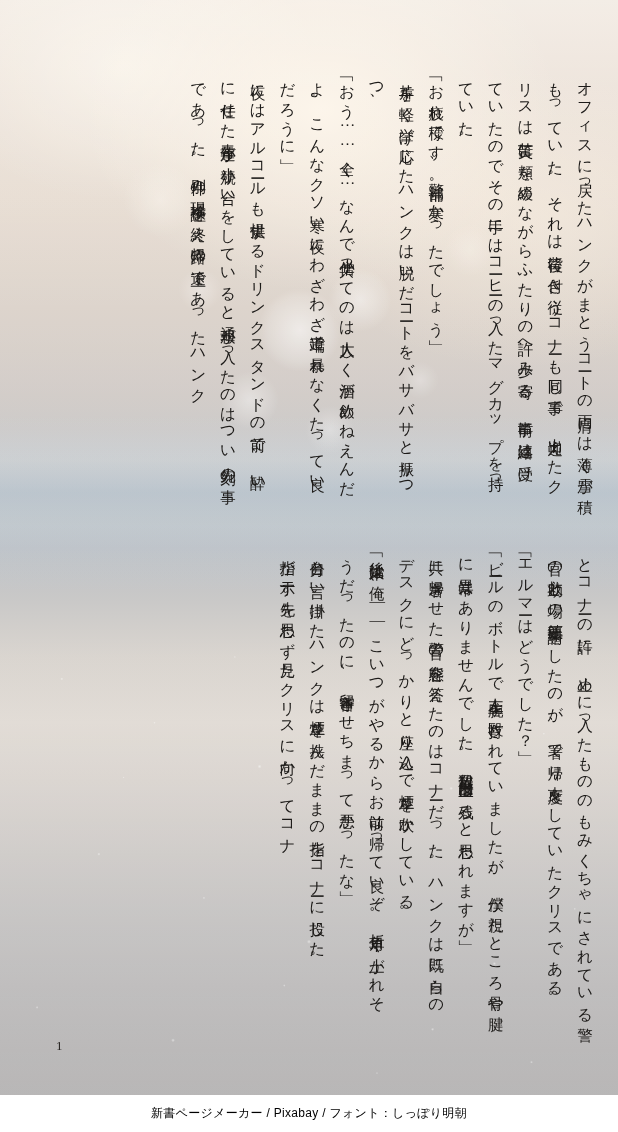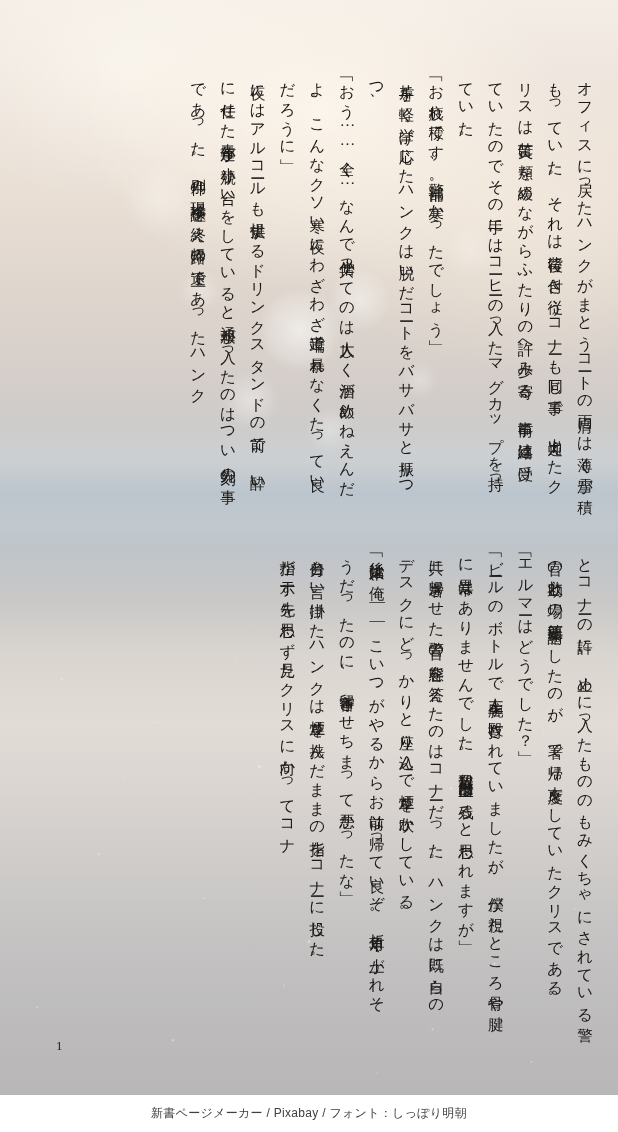--- a/index.html
+++ b/index.html
@@ -157,21 +157,21 @@
     top: 1095px;
     width: 618px;
     height: 37px;
     background: #ffffff;
     display: flex;
     align-items: center;
     justify-content: center;
   }
   #credit-text {
     font-size: 12px;
-    color: #404040;
+    color: #000000;
     font-family: "Liberation Sans", sans-serif;
     letter-spacing: 0.3px;
   }
 </style>
 </head>
 <body>
 
 <div id="page">
 
   <div id="bg">

